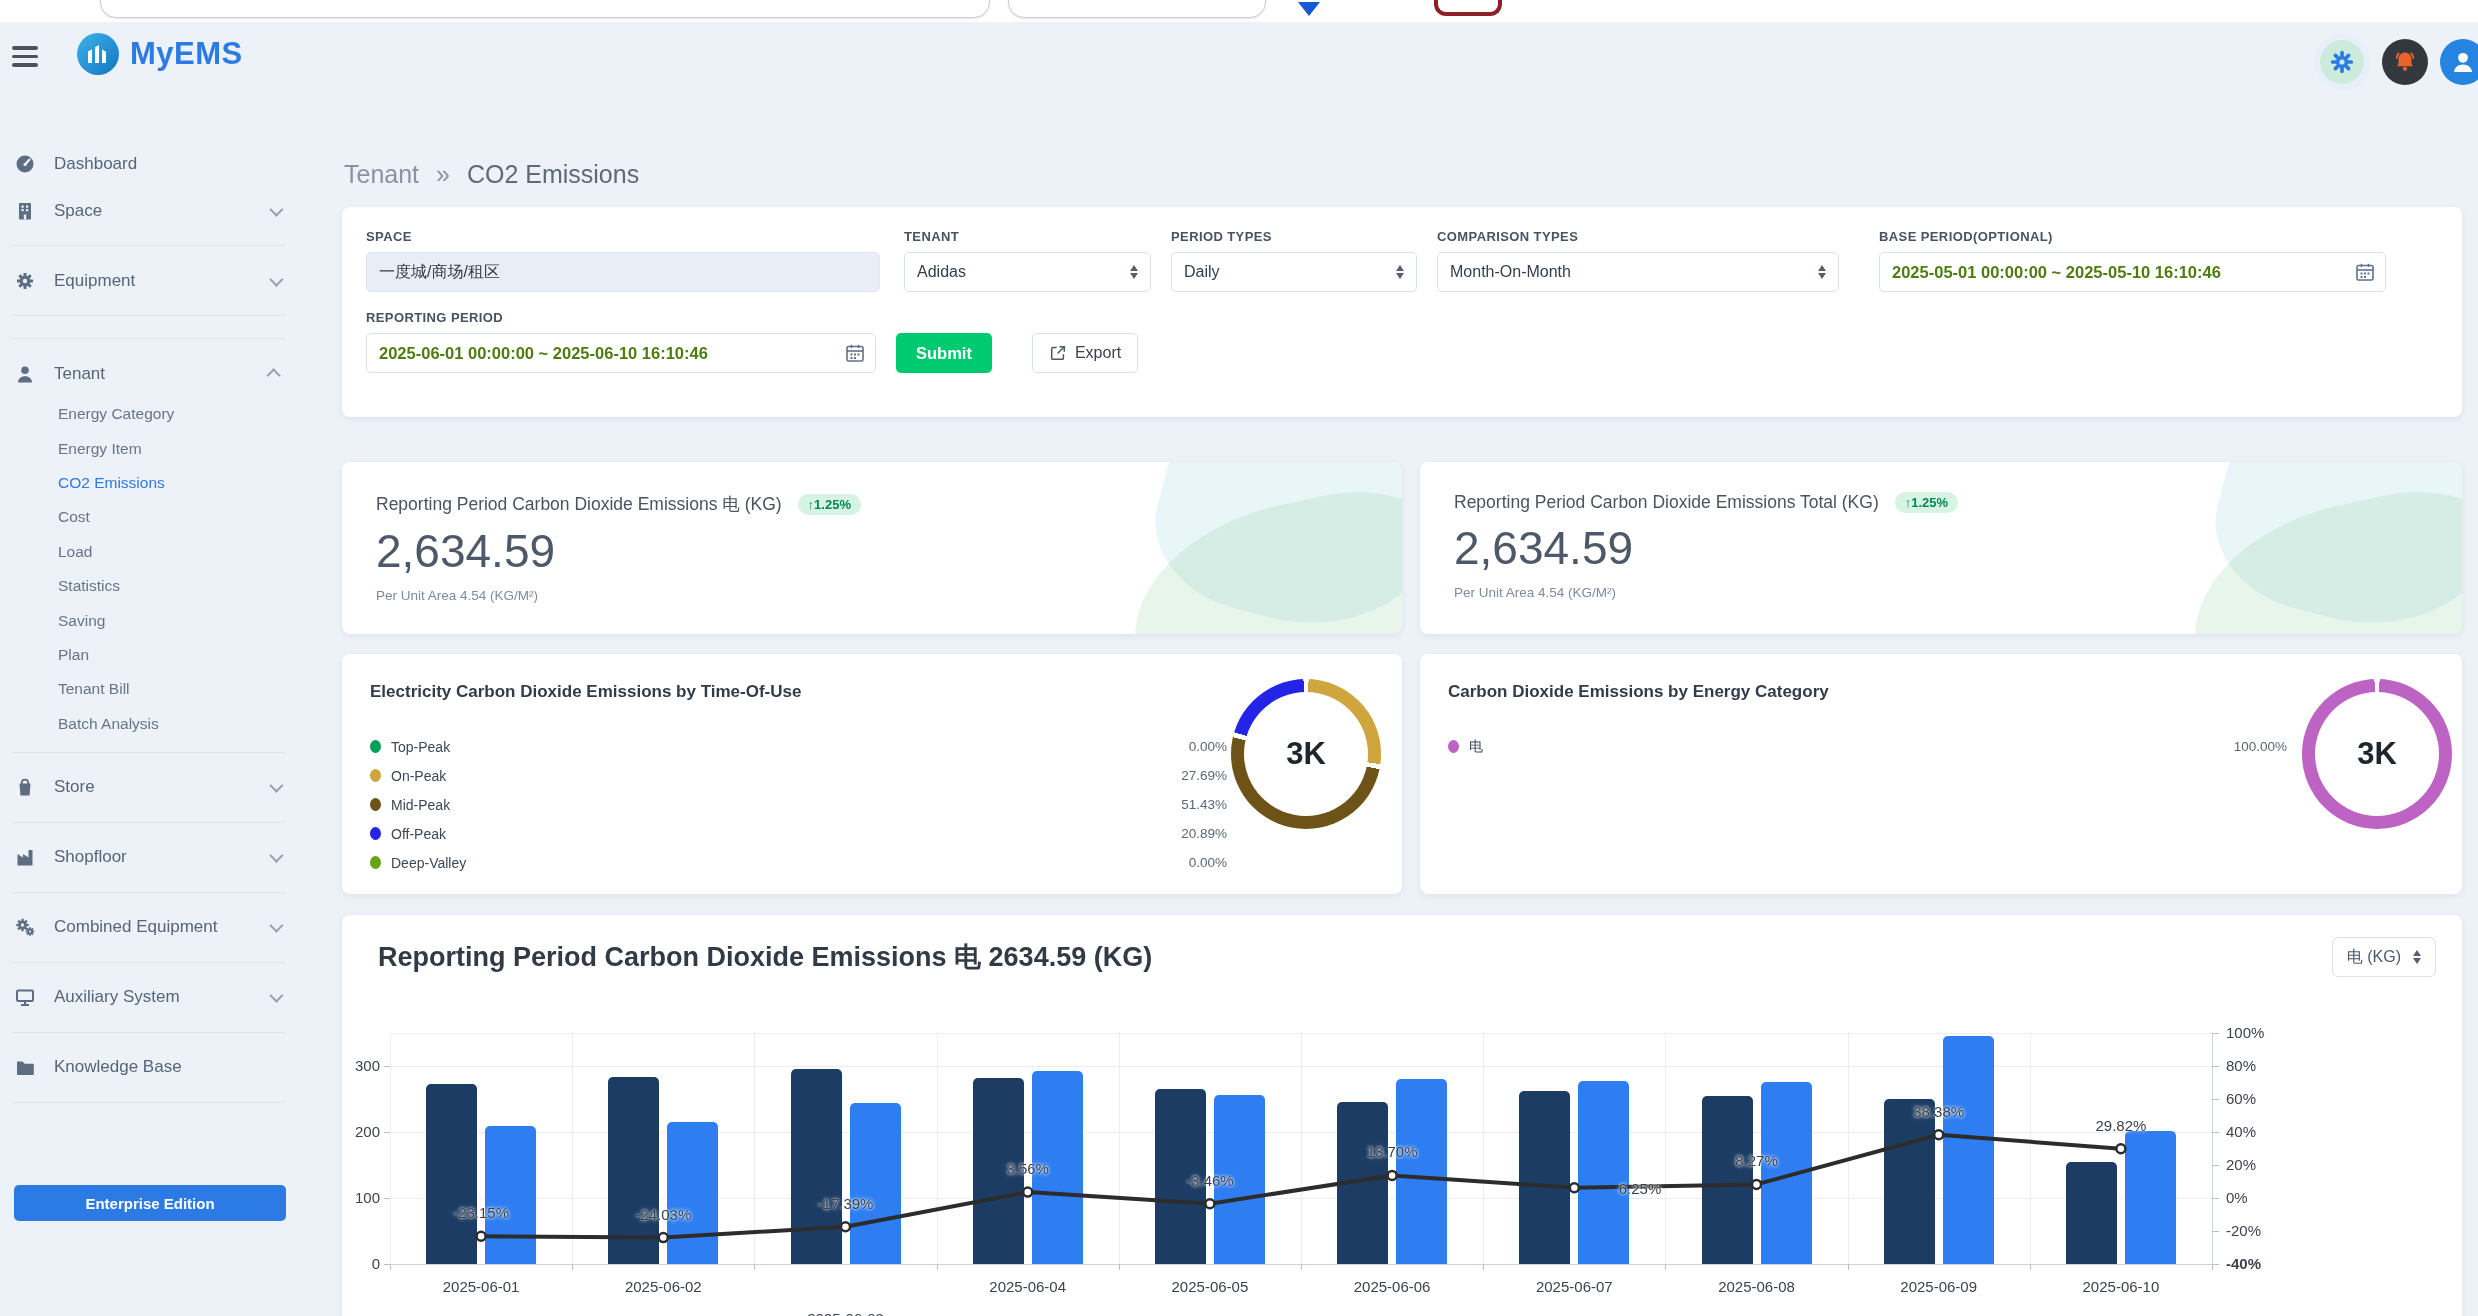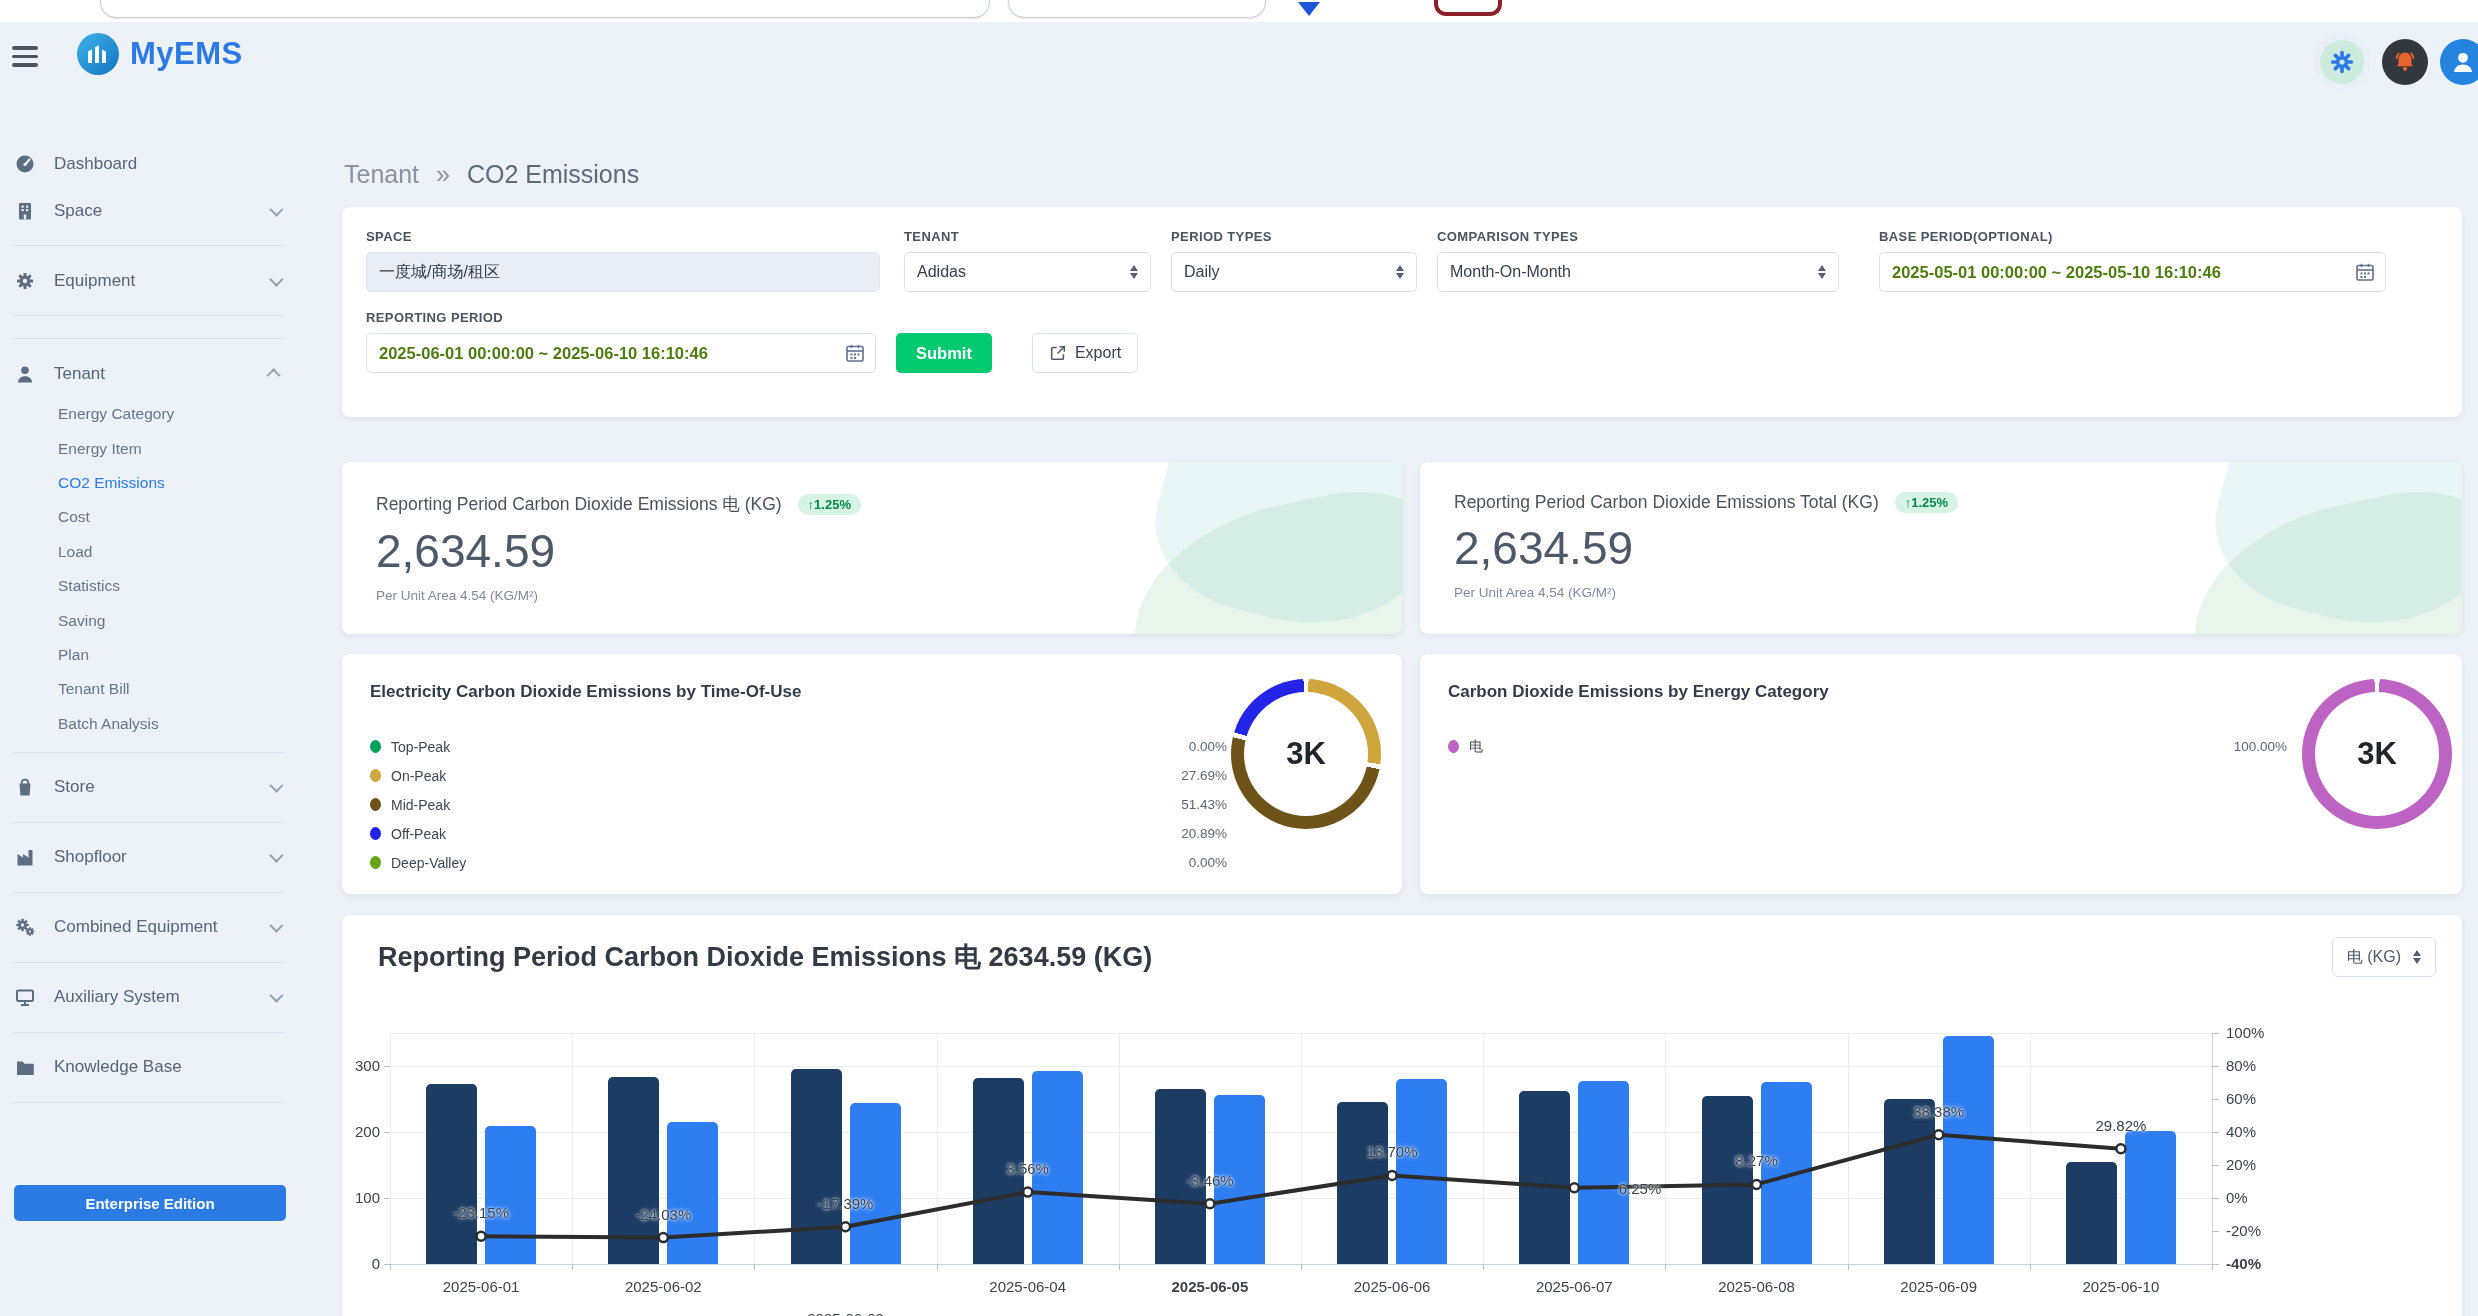--- a/index.html
+++ b/index.html
@@ -567,21 +567,21 @@
           <div class="axis-lab" style="left: 1836px; top: 57px;">60%</div>
           <div class="tick" style="left: 1822px; top: 66px; width: 7px; height: 1px;"></div>
           <div class="axis-lab" style="left: 1836px; top: 24px;">80%</div>
           <div class="tick" style="left: 1822px; top: 33px; width: 7px; height: 1px;"></div>
           <div class="axis-lab" style="left: 1836px; top: -9px;">100%</div>
           <div class="tick" style="left: 1822px; top: 0px; width: 7px; height: 1px;"></div>
           <div class="axis-lab x" style="left: 11.1px; top: 245px;">2025-06-01</div>
           <div class="axis-lab x" style="left: 193.3px; top: 245px;">2025-06-02</div>
           <div class="axis-lab x" style="left: 375.5px; top: 245px; margin-top: 32px;">2025-06-03</div>
           <div class="axis-lab x" style="left: 557.7px; top: 245px;">2025-06-04</div>
-          <div class="axis-lab x" style="left: 739.9px; top: 245px; font-weight: bold;">2025-06-05</div>
+          <div class="axis-lab x" style="left: 739.9px; top: 245px;">2025-06-05</div>
           <div class="axis-lab x" style="left: 922.1px; top: 245px;">2025-06-06</div>
           <div class="axis-lab x" style="left: 1104.3px; top: 245px;">2025-06-07</div>
           <div class="axis-lab x" style="left: 1286.5px; top: 245px;">2025-06-08</div>
           <div class="axis-lab x" style="left: 1468.7px; top: 245px;">2025-06-09</div>
           <div class="axis-lab x" style="left: 1650.9px; top: 245px;">2025-06-10</div>
           <div class="bar" style="left: 36.1px; height: 179.52px; background: rgb(28, 60, 100);"></div>
           <div class="bar" style="left: 218.3px; height: 186.78px; background: rgb(28, 60, 100);"></div>
           <div class="bar" style="left: 400.5px; height: 194.7px; background: rgb(28, 60, 100);"></div>
           <div class="bar" style="left: 582.7px; height: 186.12px; background: rgb(28, 60, 100);"></div>
           <div class="bar" style="left: 764.9px; height: 174.9px; background: rgb(28, 60, 100);"></div>

